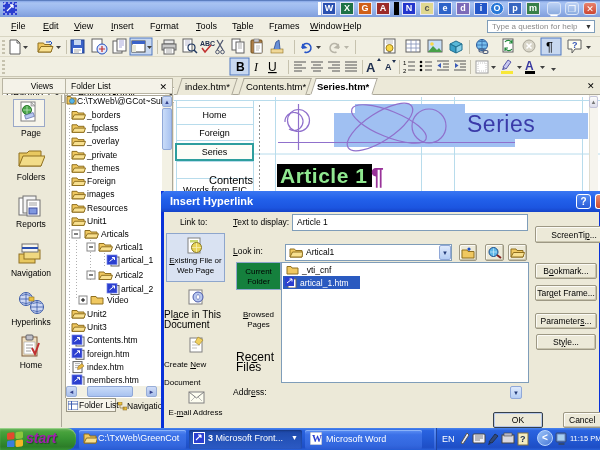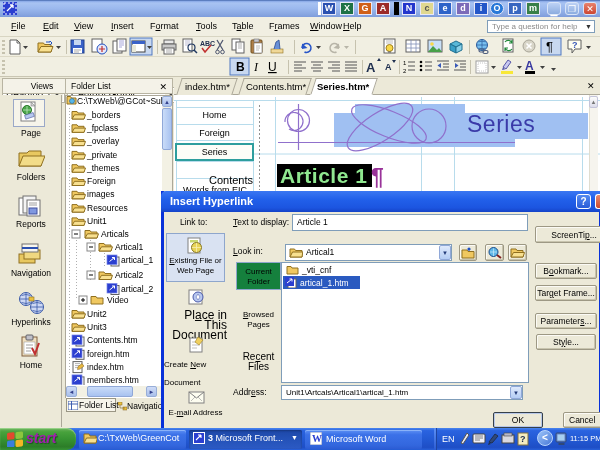--- a/index.html
+++ b/index.html
@@ -523,21 +523,21 @@
       <rect x="4" y="3" width="8" height="2.5" fill="#c8d870"></rect>
       <circle cx="10.5" cy="10.5" r="5" fill="#e8d458" stroke="#8a7a28"></circle>
       <path d="M6 10.5 h9 M10.5 6 v9" stroke="#f8f0b0" stroke-width=".8"></path>
     </svg>
 <div class="abs" style="left:164px;top:256px;width:63px;text-align:center;font-size:8px;line-height:10px"><u>E</u>xisting File or<br>Web Page</div>
 <svg class="abs" style="left:188px;top:289px" width="17" height="16">
       <rect x="1" y="1" width="13" height="14" fill="#fff" stroke="#808080"></rect>
       <circle cx="10" cy="8" r="5" fill="#b8c8f0" stroke="#4858a8"></circle>
       <path d="M10 5 l2 3 -2 3 -2 -3 Z" fill="#fff" stroke="#4858a8" stroke-width=".5"></path>
     </svg>
-<div class="abs" style="left:164px;top:310px;width:63px;text-align:right;font-size:12px;line-height:10px">Pl<u>a</u>ce in This<br>Document</div>
+<div class="abs" style="left:164px;top:310px;width:63px;text-align:left;font-size:10px;line-height:10px">Pl<u>a</u>ce in This<br>Document</div>
 <svg class="abs" style="left:188px;top:336px" width="17" height="17">
       <rect x="2" y="2" width="12" height="14" fill="#fff" stroke="#808080"></rect>
       <path d="M4 6 h8 M4 9 h8 M4 12 h5" stroke="#c0c0c0" stroke-width="1"></path>
       <path d="M10 1 l5 3 -4 5 -4 -3 Z" fill="#f0d060" stroke="#a08020" stroke-width=".6"></path>
     </svg>
 <div class="abs" style="left:164px;top:356px;width:63px;text-align:left;font-size:8px;line-height:18px">Create <u>N</u>ew<br>Document</div>
 <svg class="abs" style="left:188px;top:390px" width="17" height="15">
       <rect x="1" y="2" width="15" height="11" fill="#fdfdf0" stroke="#808080"></rect>
       <path d="M1 2 L8.5 8 L16 2" fill="none" stroke="#808080"></path>
       <path d="M3 11 l4 -4 M14 11 l-4 -4" stroke="#a0a0a0" stroke-width=".7"></path>
@@ -565,37 +565,36 @@
         <path d="M3 6 h7 M6.5 2.5 v7.5" stroke="#c8e8f8" stroke-width=".7"></path>
         <path d="M10 9 l4 3" stroke="#802020" stroke-width="2"></path>
       </svg></div>
 <div class="abs dbtn" style="left:508px;top:244px;width:19px;height:17px"><svg width="15" height="12" style="margin-top:2px">
         <path d="M1 2 L1 10 L13 10 L13 3.5 L7 3.5 L6 2 Z" fill="#f0c860" stroke="#907020"></path>
         <path d="M1 10 L3.5 5.5 L14.5 5.5 L13 10 Z" fill="#f8e090" stroke="#907020"></path>
       </svg></div>
 
 <div class="abs" style="left:236px;top:262px;width:45px;height:28px;background:#15803d;border:1px solid #8ea6cc;font-size:8px;text-align:center;line-height:10px;padding-top:4px">Current<br>Folder</div>
 <div class="abs" style="left:236px;top:310px;width:45px;font-size:8px;text-align:center;line-height:10px"><u>B</u>rowsed<br>Pages</div>
-<div class="abs" style="left:236px;top:352px;width:45px;font-size:10px;text-align:center;line-height:10px">Re<u>c</u>ent<br>Files</div>
+<div class="abs" style="left:236px;top:352px;width:45px;font-size:12px;text-align:left;line-height:10px">Re<u>c</u>ent<br>Files</div>
 
 <div class="abs" style="left:281px;top:262px;width:248px;height:121px;background:#fff;border:1px solid #7f9db9"></div>
 <svg class="abs" style="left:286px;top:265px" width="13" height="10">
       <path d="M1 1.5 L1 9 L12 9 L12 3 L6 3 L5 1.5 Z" fill="#f0c860" stroke="#907020"></path>
     </svg>
 <div class="abs" style="left:302px;top:265px;font-size:8.5px">_vti_cnf</div>
 <div class="abs" style="left:283px;top:276px;width:77px;height:13px;background:#2a5ac0"></div>
 <svg class="abs" style="left:285px;top:277px" width="12" height="11">
       <rect x="3" y="2" width="8" height="9" fill="#fff" stroke="#606060"></rect>
       <rect x="0" y="0" width="9" height="9" fill="#2b3fd0"></rect>
       <path d="M2 6 L7 2 M7 2 L4.5 2 M7 2 L7 4.5" stroke="#fff" stroke-width="1"></path>
     </svg>
 <div class="abs" style="left:300px;top:278px;font-size:8.5px;color:#fff">artical_1.htm</div>
 
 <div class="abs dlabel" style="left:233px;top:387px">Addr<u>e</u>ss:</div>
-<div class="abs" style="left:281px;top:385px;width:242px;height:15px;background:#fff;border:1px solid #7f9db9;font-size:8px;line-height:13px;padding-left:4px">Unit1\Artcals\Artical1\artical_1.htm</div>
 <div class="abs" style="left:510px;top:386px;width:12px;height:13px;background:linear-gradient(180deg,#dfeafc,#b4cdf4);border:1px solid #90a8d8;border-radius:2px;font-size:6px;text-align:center;line-height:12px;color:#223a78">▼</div>
 
 <div class="abs dbtn" style="left:535px;top:263px;width:62px;height:16px;line-height:15px">B<u>o</u>okmark...</div>
 <div class="abs dbtn" style="left:535px;top:285px;width:62px;height:16px;line-height:15px">Tar<u>g</u>et Frame...</div>
 <div class="abs dbtn" style="left:535px;top:313px;width:62px;height:16px;line-height:15px">Parameter<u>s</u>...</div>
 <div class="abs dbtn" style="left:536px;top:334px;width:60px;height:16px;line-height:15px">St<u>y</u>le...</div>
 
 <div class="abs dbtn" style="left:493px;top:412px;width:50px;height:16px;line-height:14px;border:1px solid #36404a;box-shadow:inset 0 0 0 1px #b8c8e8">OK</div>
 <div class="abs dbtn" style="left:563px;top:412px;width:45px;height:16px;line-height:15px;text-align:left;padding-left:5px">Cancel</div>
 

